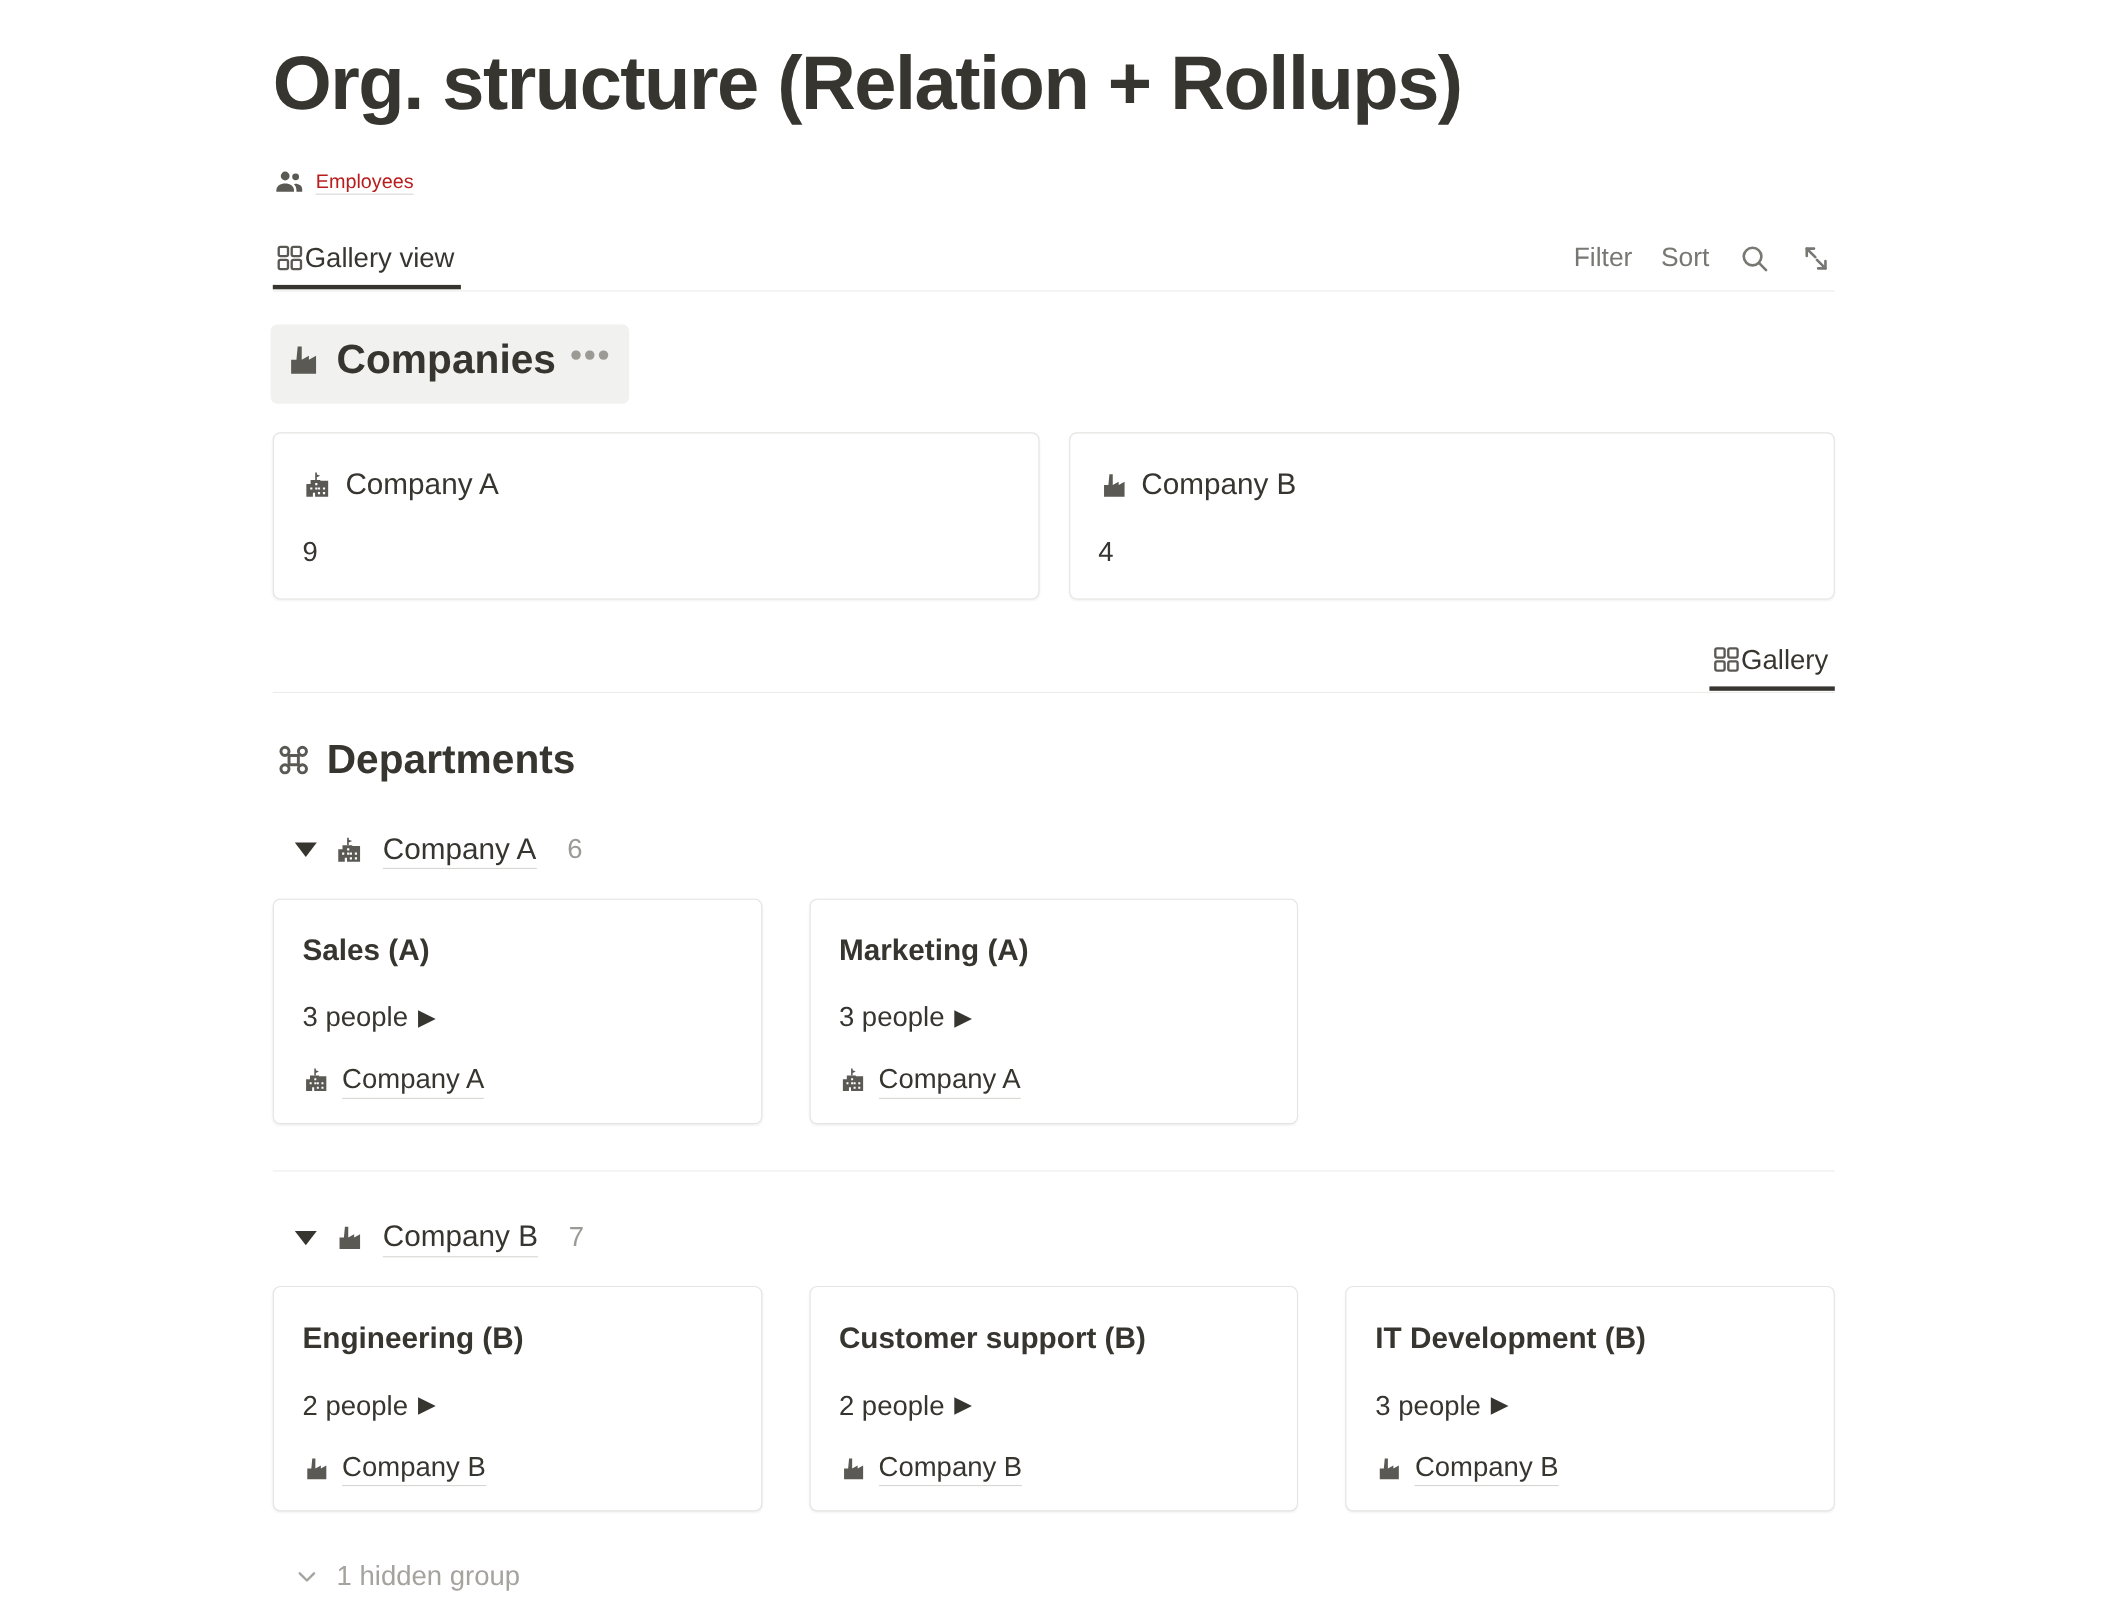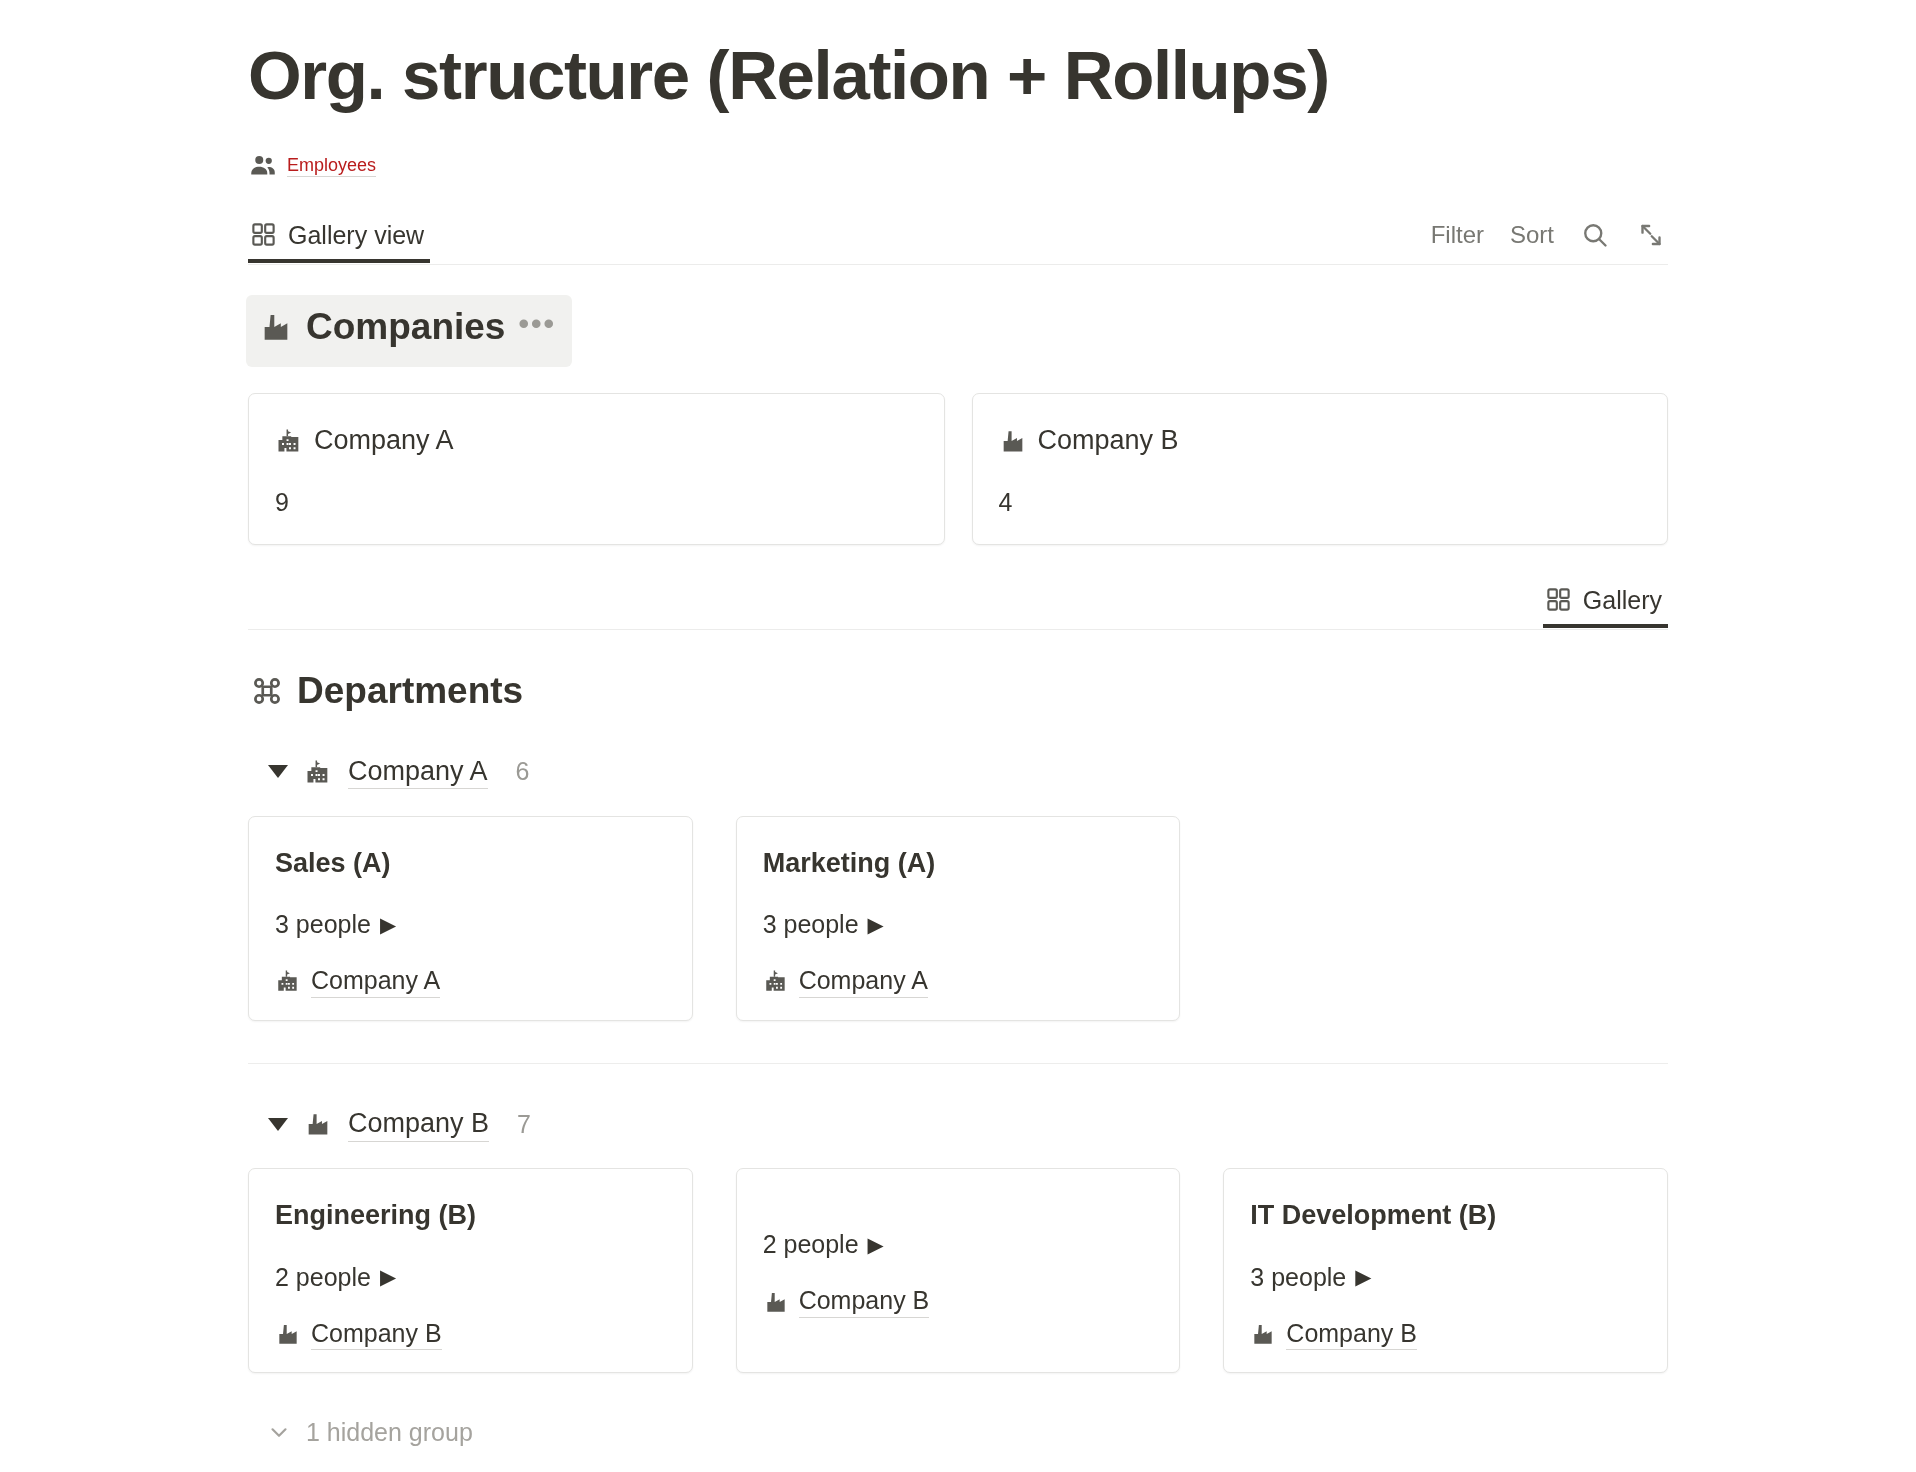--- a/index.html
+++ b/index.html
@@ -71,21 +71,20 @@
     display: flex;
     align-items: flex-start;
     justify-content: space-between;
     border-bottom: 1.5px solid #ececeb;
   }
   .viewbar.second { margin-top: 28px; justify-content: flex-end; }
 
   .view-tab {
     display: inline-flex;
     align-items: center;
-    gap: 11px;
     height: 53px;
     padding: 0 6px 0 2px;
     cursor: pointer;
     position: relative;
     box-sizing: border-box;
   }
   .view-tab .label {
     font-size: 25px;
     color: #37352f;
     line-height: 1;
@@ -476,20 +475,21 @@
         <span class="ico">
           <svg width="26" height="26" viewBox="0 0 24 24" fill="currentColor">
             <path d="M4 21h16V9.4l-4.6 2.6V9.4L10.8 12V3.6H8.2L7.4 12H4z"></path>
           </svg>
         </span>
         <span class="rel-link">Company B</span>
       </div>
     </div>
 
     <div class="card dept">
+      <div class="d-title">Customer support (B)</div>
       <div class="d-rollup">
         <span>2 people</span>
         <span class="tri">▶</span>
       </div>
       <div class="d-relation">
         <span class="ico">
           <svg width="26" height="26" viewBox="0 0 24 24" fill="currentColor">
             <path d="M4 21h16V9.4l-4.6 2.6V9.4L10.8 12V3.6H8.2L7.4 12H4z"></path>
           </svg>
         </span>

